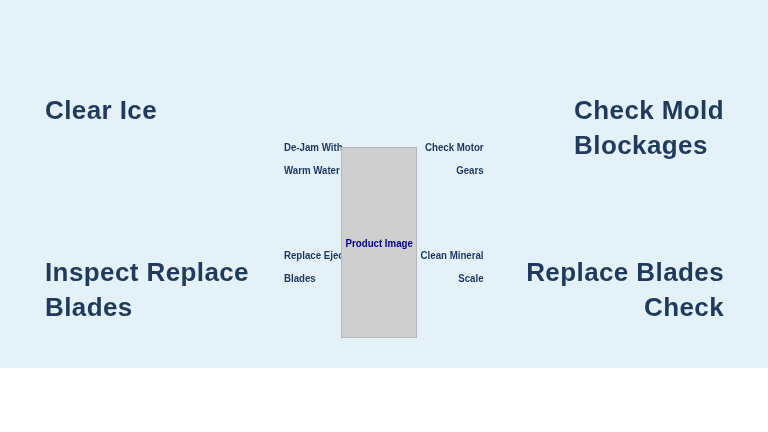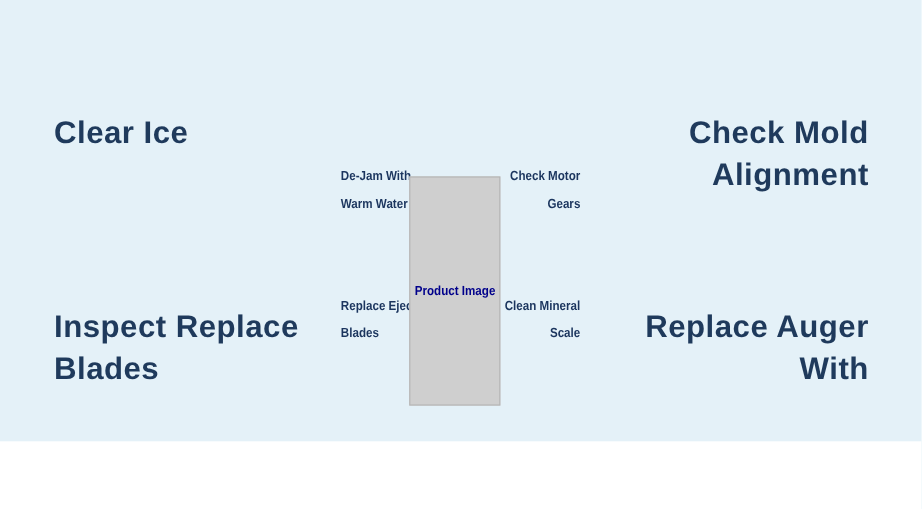--- a/index.html
+++ b/index.html
@@ -13,21 +13,21 @@
   .heading{
     position:absolute;
     font-size:26px;
     font-weight:700;
     line-height:35px;
     letter-spacing:0.4px;
     color:var(--heading,#1f3a5c);
     white-space:nowrap;
   }
   .heading.h-tl{left:45px;top:93px;text-align:left;}
-  .heading.h-tr{right:44px;top:93px;text-align:right;}
+  .heading.h-tr{right:44px;top:93px;}
   .heading.h-bl{left:45px;top:255px;text-align:left;}
   .heading.h-br{right:44px;top:255px;text-align:right;}
   .callout{
     position:absolute;
     font-size:11px;
     font-weight:700;
     line-height:23px;
     color:var(--callout,#1b355e);
     white-space:nowrap;
   }
@@ -56,31 +56,31 @@
 <body>
 
 <div class="stage">
 
   <div class="heading h-tl">
     <div>Clear Ice</div>
   </div>
 
   <div class="heading h-tr">
     <div>Check Mold</div>
-    <div>Alignment</div>
+    <div>Blockages</div>
   </div>
 
   <div class="heading h-bl">
     <div>Inspect Replace</div>
     <div>Blades</div>
   </div>
 
   <div class="heading h-br">
-    <div>Replace Auger</div>
-    <div>With</div>
+    <div>Replace Blades</div>
+    <div>Check</div>
   </div>
 
   <div class="callout c-tl">
     <div>De-Jam With</div>
     <div>Warm Water</div>
   </div>
 
   <div class="callout c-tr">
     <div>Check Motor</div>
     <div>Gears</div>

